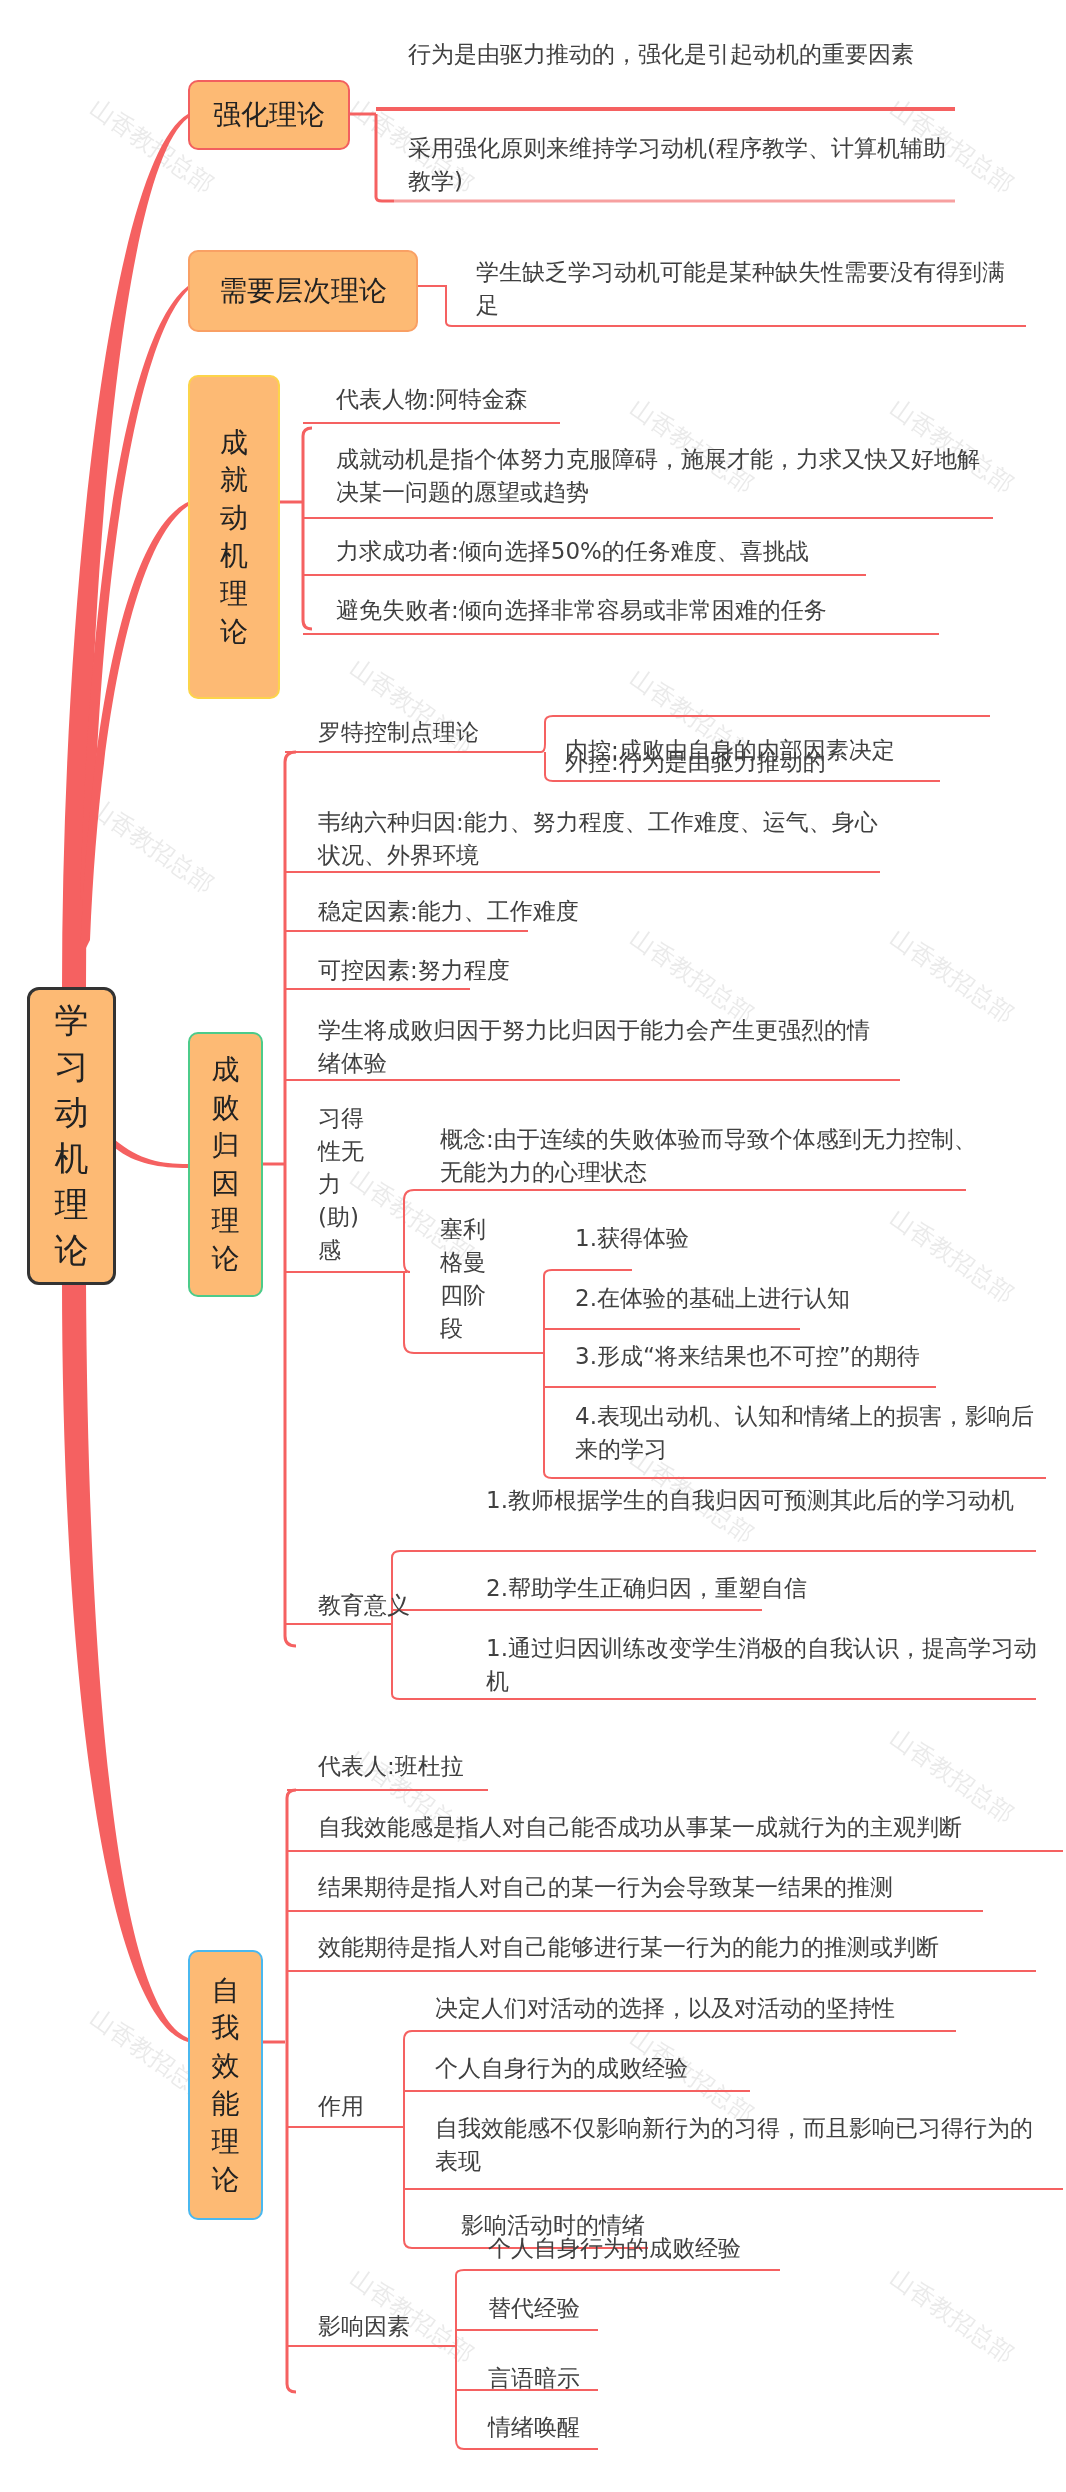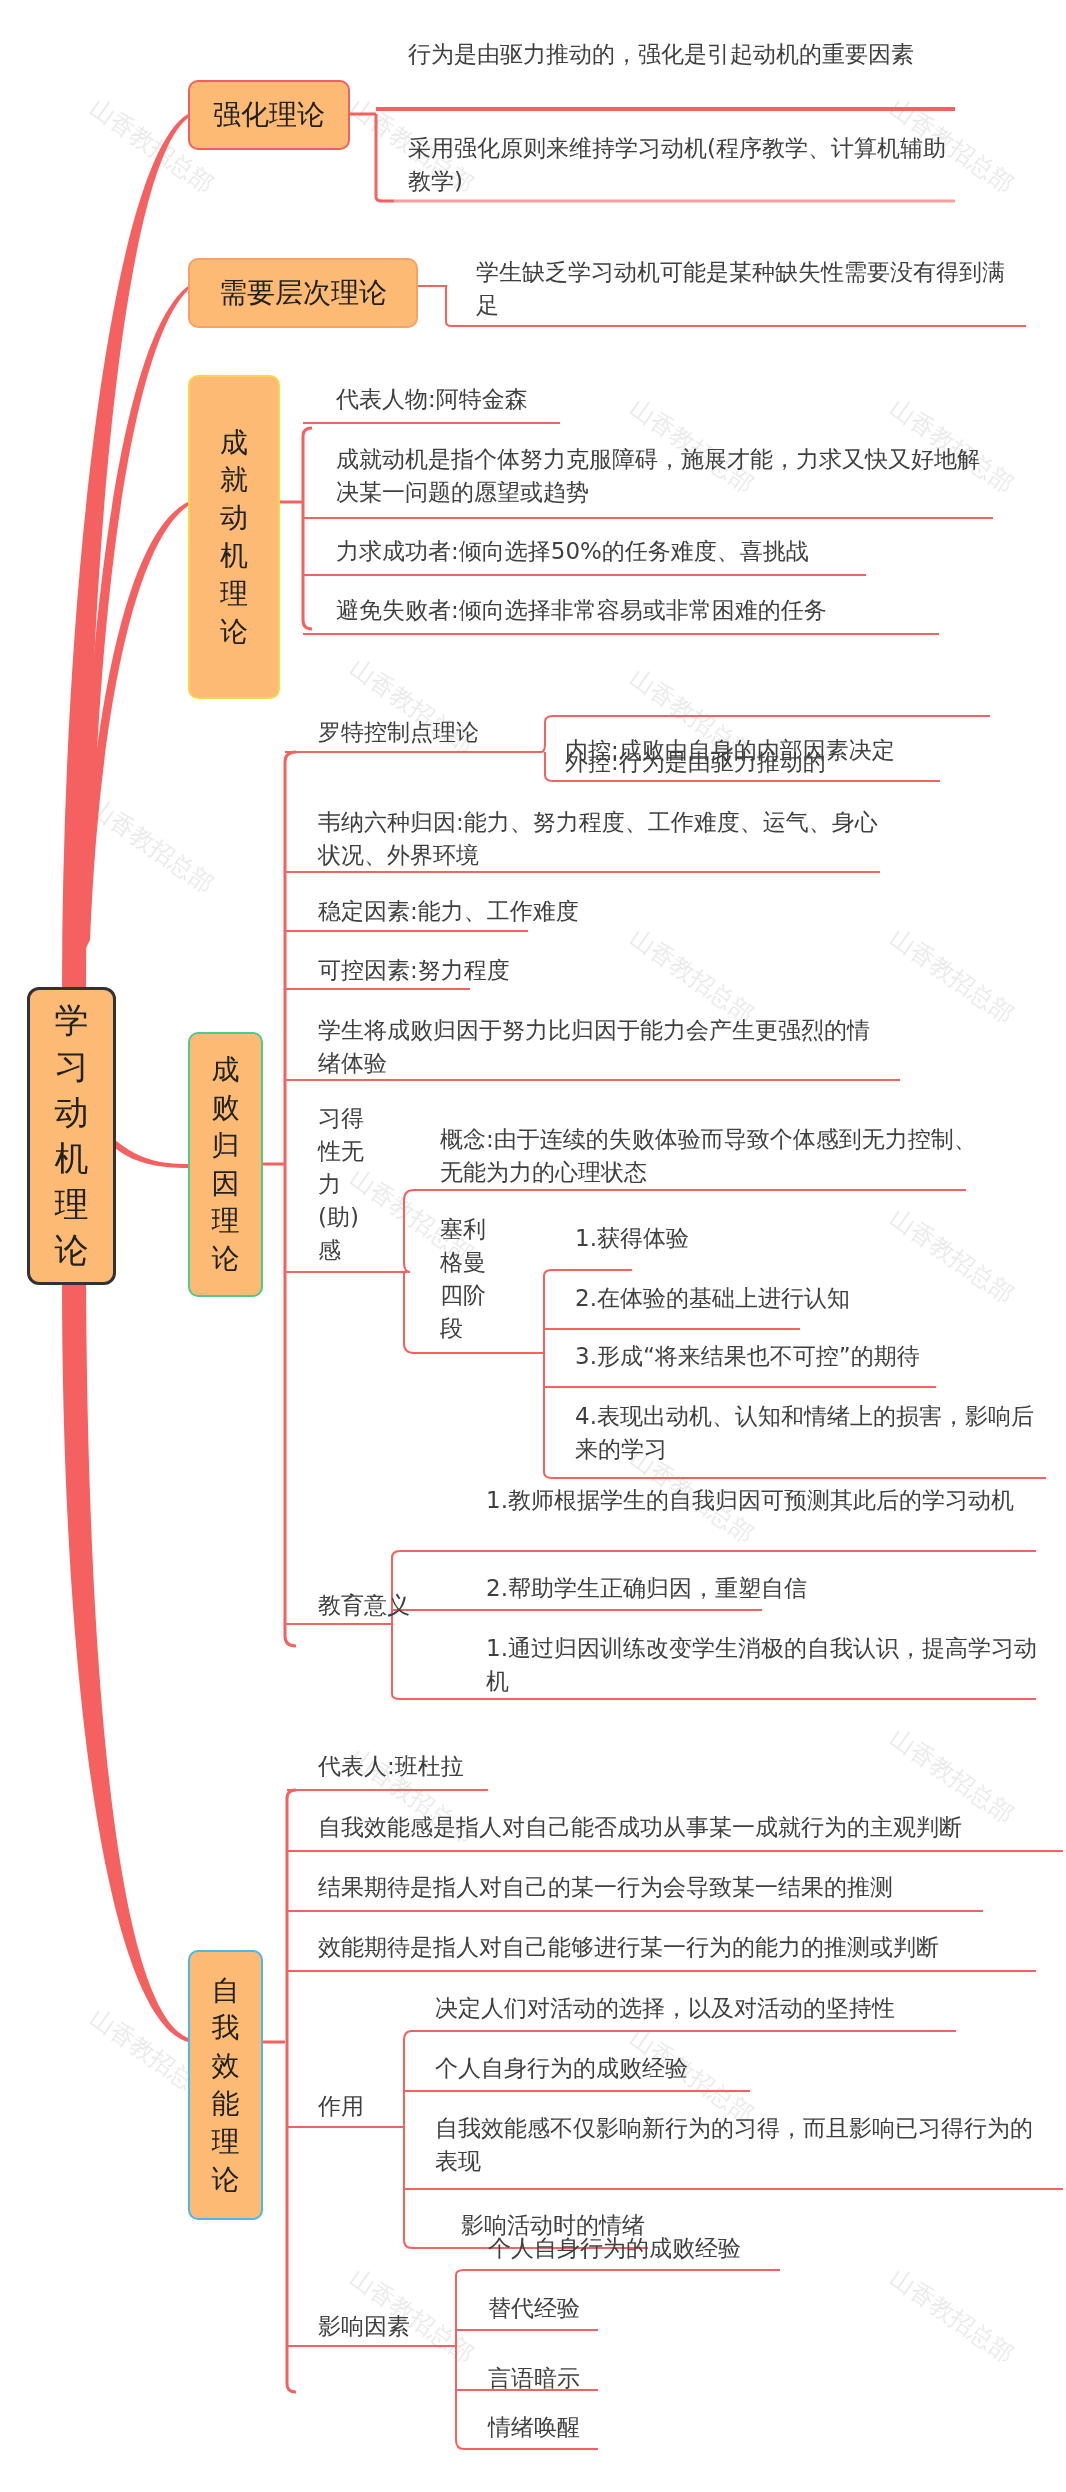--- a/index.html
+++ b/index.html
@@ -103,21 +103,21 @@
 <div class="node root" style="left:27px;top:987px;width:89px;height:298px;">
   <span class="vt">学习动机理论</span>
 </div>
 
 <div class="node" style="left:188px;top:80px;width:162px;height:70px;border-color:#f25f5f;">
   <span>强化理论</span>
 </div>
 <div class="leaf" style="left:408px;top:38px;width:540px;">行为是由驱力推动的，强化是引起动机的重要因素</div>
 <div class="leaf" style="left:408px;top:132px;width:560px;">采用强化原则来维持学习动机(程序教学、计算机辅助教学)</div>
 
-<div class="node" style="left:188px;top:250px;width:230px;height:70px;border-color:#f9a064;margin-top:8px;">
+<div class="node" style="left:188px;top:250px;width:230px;height:82px;border-color:#f9a064;">
   <span>需要层次理论</span>
 </div>
 <div class="leaf" style="left:476px;top:256px;width:540px;">学生缺乏学习动机可能是某种缺失性需要没有得到满足</div>
 
 <div class="node" style="left:188px;top:363px;width:92px;height:324px;border-color:#fcd44a;margin-top:12px;">
   <span class="vt">成就动机理论</span>
 </div>
 <div class="leaf" style="left:336px;top:383px;">代表人物:阿特金森</div>
 <div class="leaf" style="left:336px;top:443px;width:660px;">成就动机是指个体努力克服障碍，施展才能，力求又快又好地解决某一问题的愿望或趋势</div>
 <div class="leaf" style="left:336px;top:535px;">力求成功者:倾向选择50%的任务难度、喜挑战</div>

